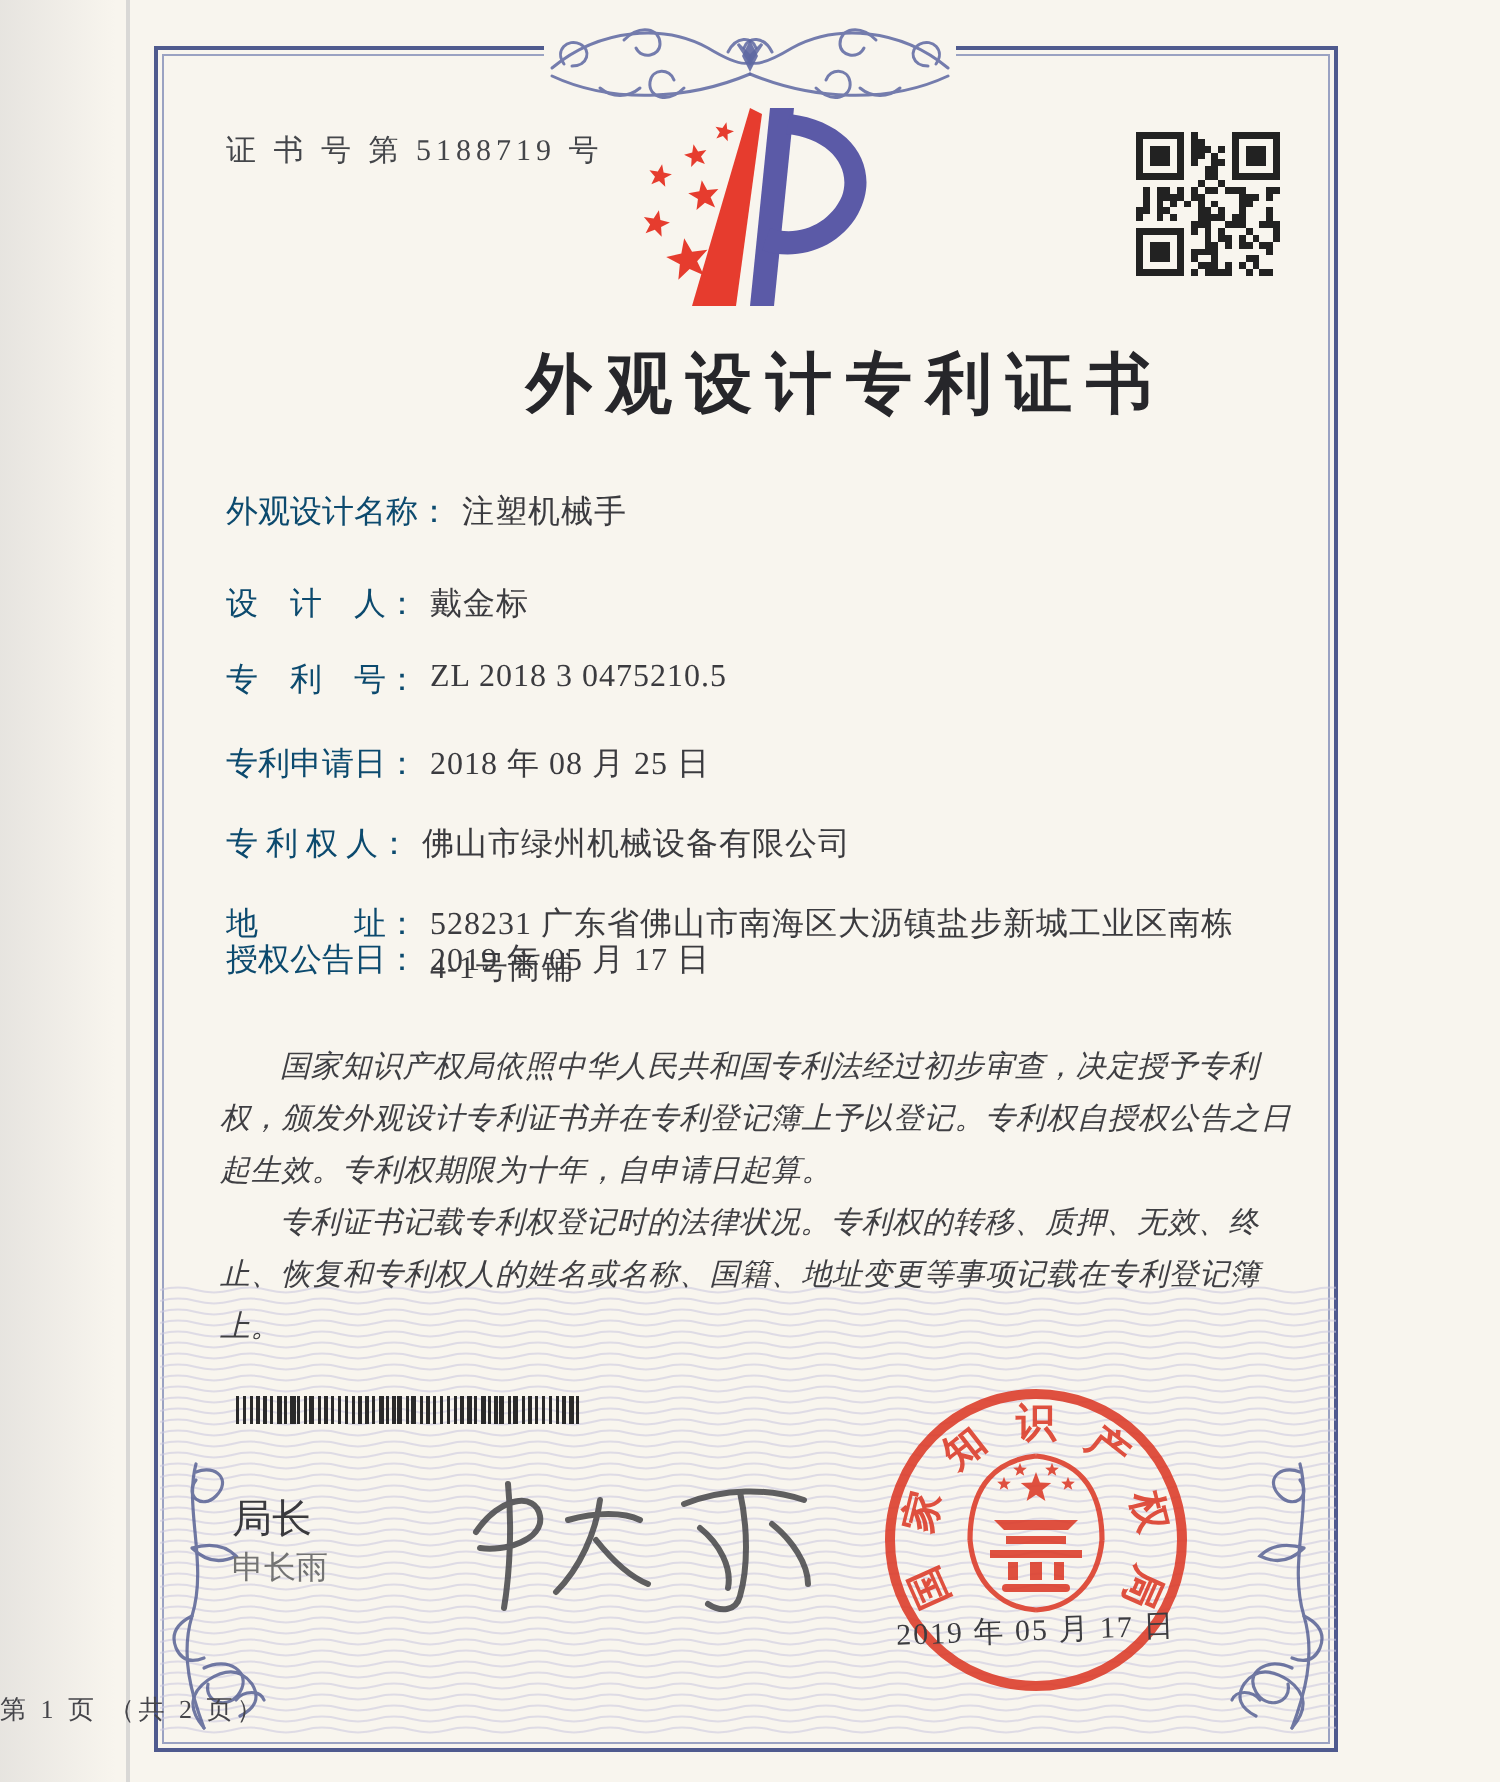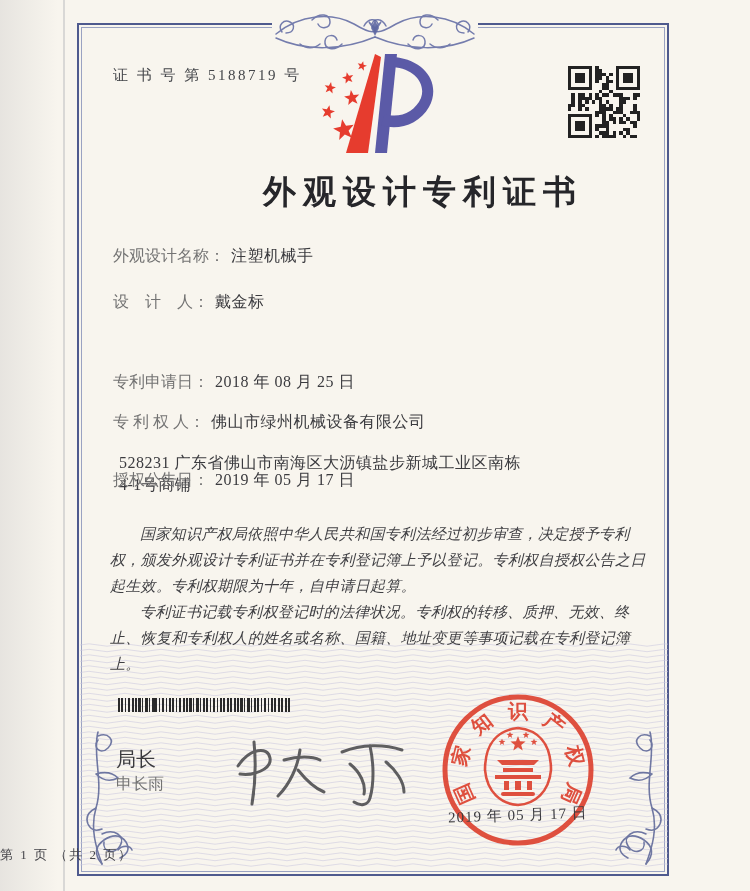--- a/index.html
+++ b/index.html
@@ -20,21 +20,21 @@
   .flourish { position:absolute; top:730px; }
   .fl-left { left:84px; }
   .fl-right { left:602px; transform:scaleX(-1); }
   .cert-no { position:absolute; left:113px; top:66px; font-size:15px;
     letter-spacing:2.5px; color:#44464a;text-align:right; }
   .logo { position:absolute; left:318px; top:52px; width:122px; height:106px; }
   .qr { position:absolute; left:568px; top:66px; width:72px; height:72px; }
   .title { position:absolute; left:0; top:170px; width:100%; margin:0;
     text-align:center; font-size:33px; font-weight:700; letter-spacing:7px; color:#26262a;padding-left:48px; }
   .frow { position:absolute; left:113px; font-size:16px; display:flex; }
-  .frow .lbl { flex:none; white-space:pre; color:#737373; }
+  .frow .lbl { flex:none; white-space:pre; color:#0c4a6e; }
   .frow .val { margin-left:6px; color:#3b3b3f; letter-spacing:.5px; }
   .val-wrap { width:408px; word-break:break-all; line-height:22px; }
   .pair2 { position:absolute; left:243px; top:0; display:flex; }
   .body-text { position:absolute; left:110px; top:521px; width:545px;
     font-size:15px; line-height:26px; font-style:italic; color:#3f3f43; }
   .body-text p { margin:0; text-indent:2em; letter-spacing:.3px; }
   .barcode { position:absolute; left:118px; top:698px; width:172px; height:14px;
     background-image:
       repeating-linear-gradient(90deg, #2a2a2a 0px, #2a2a2a 1.6px, rgba(0,0,0,0) 1.6px, rgba(0,0,0,0) 3.4px),
       repeating-linear-gradient(90deg, #2a2a2a 0px, #2a2a2a 1px, rgba(0,0,0,0) 1px, rgba(0,0,0,0) 7.3px);
@@ -293,29 +293,34 @@
   <h1 class="title">外观设计专利证书</h1>
 
   <div class="frow" style="top:246px">
     <span class="lbl">外观设计名称：</span>
     <span class="val">注塑机械手</span>
   </div>
   <div class="frow" style="top:292px">
     <span class="lbl">设　计　人：</span>
     <span class="val">戴金标</span>
   </div>
+  <div class="frow" style="top:330px">
+    <span class="lbl">专　利　号：</span>
+    <span class="val">ZL 2018 3 0475210.5</span>
+  </div>
   <div class="frow" style="top:372px">
     <span class="lbl">专利申请日：</span>
     <span class="val">2018 年 08 月 25 日</span>
   </div>
   <div class="frow" style="top:412px">
     <span class="lbl">专 利 权 人：</span>
     <span class="val">佛山市绿州机械设备有限公司</span>
   </div>
   <div class="frow" style="top:452px">
+    <span class="lbl">地　　　址：</span>
     <span class="val val-wrap">528231 广东省佛山市南海区大沥镇盐步新城工业区南栋4-1号商铺</span>
   </div>
   <div class="frow" style="top:470px; width:540px">
     <span class="lbl">授权公告日：</span>
     <span class="val">2019 年 05 月 17 日</span>
   </div>
 
   <div class="body-text">
     <p>国家知识产权局依照中华人民共和国专利法经过初步审查，决定授予专利权，颁发外观设计专利证书并在专利登记簿上予以登记。专利权自授权公告之日起生效。专利权期限为十年，自申请日起算。</p>
     <p>专利证书记载专利权登记时的法律状况。专利权的转移、质押、无效、终止、恢复和专利权人的姓名或名称、国籍、地址变更等事项记载在专利登记簿上。</p>

